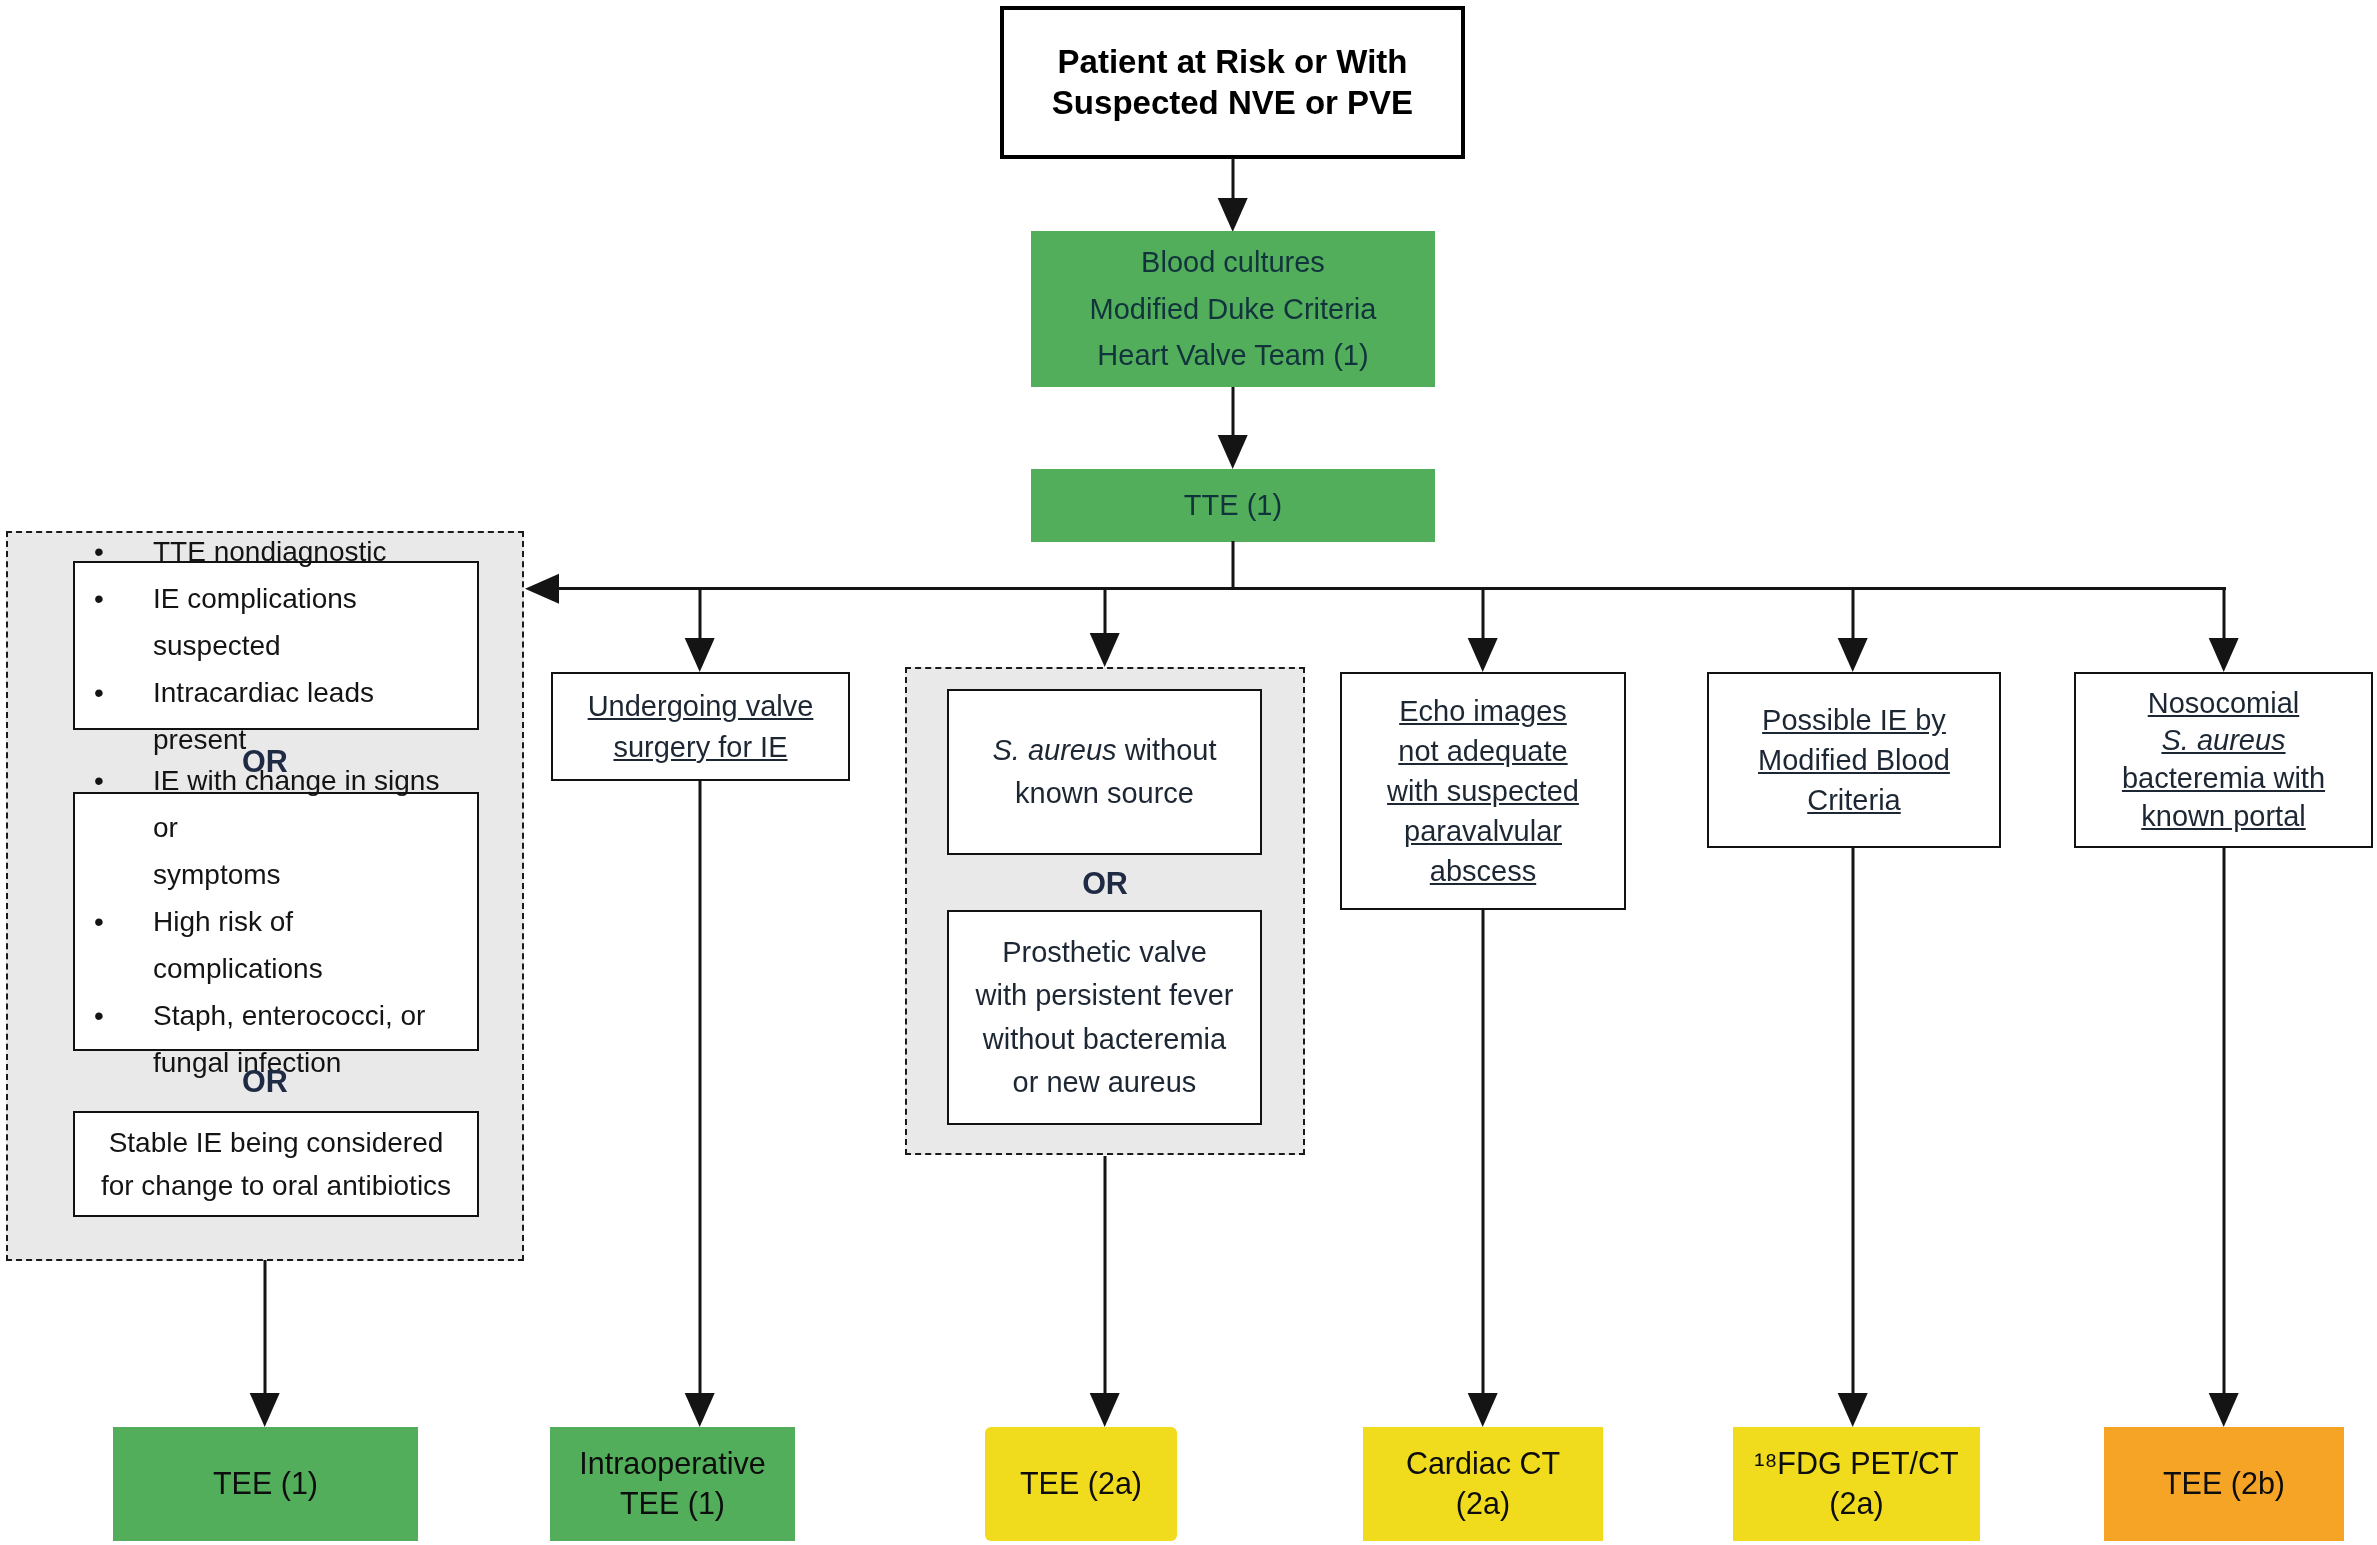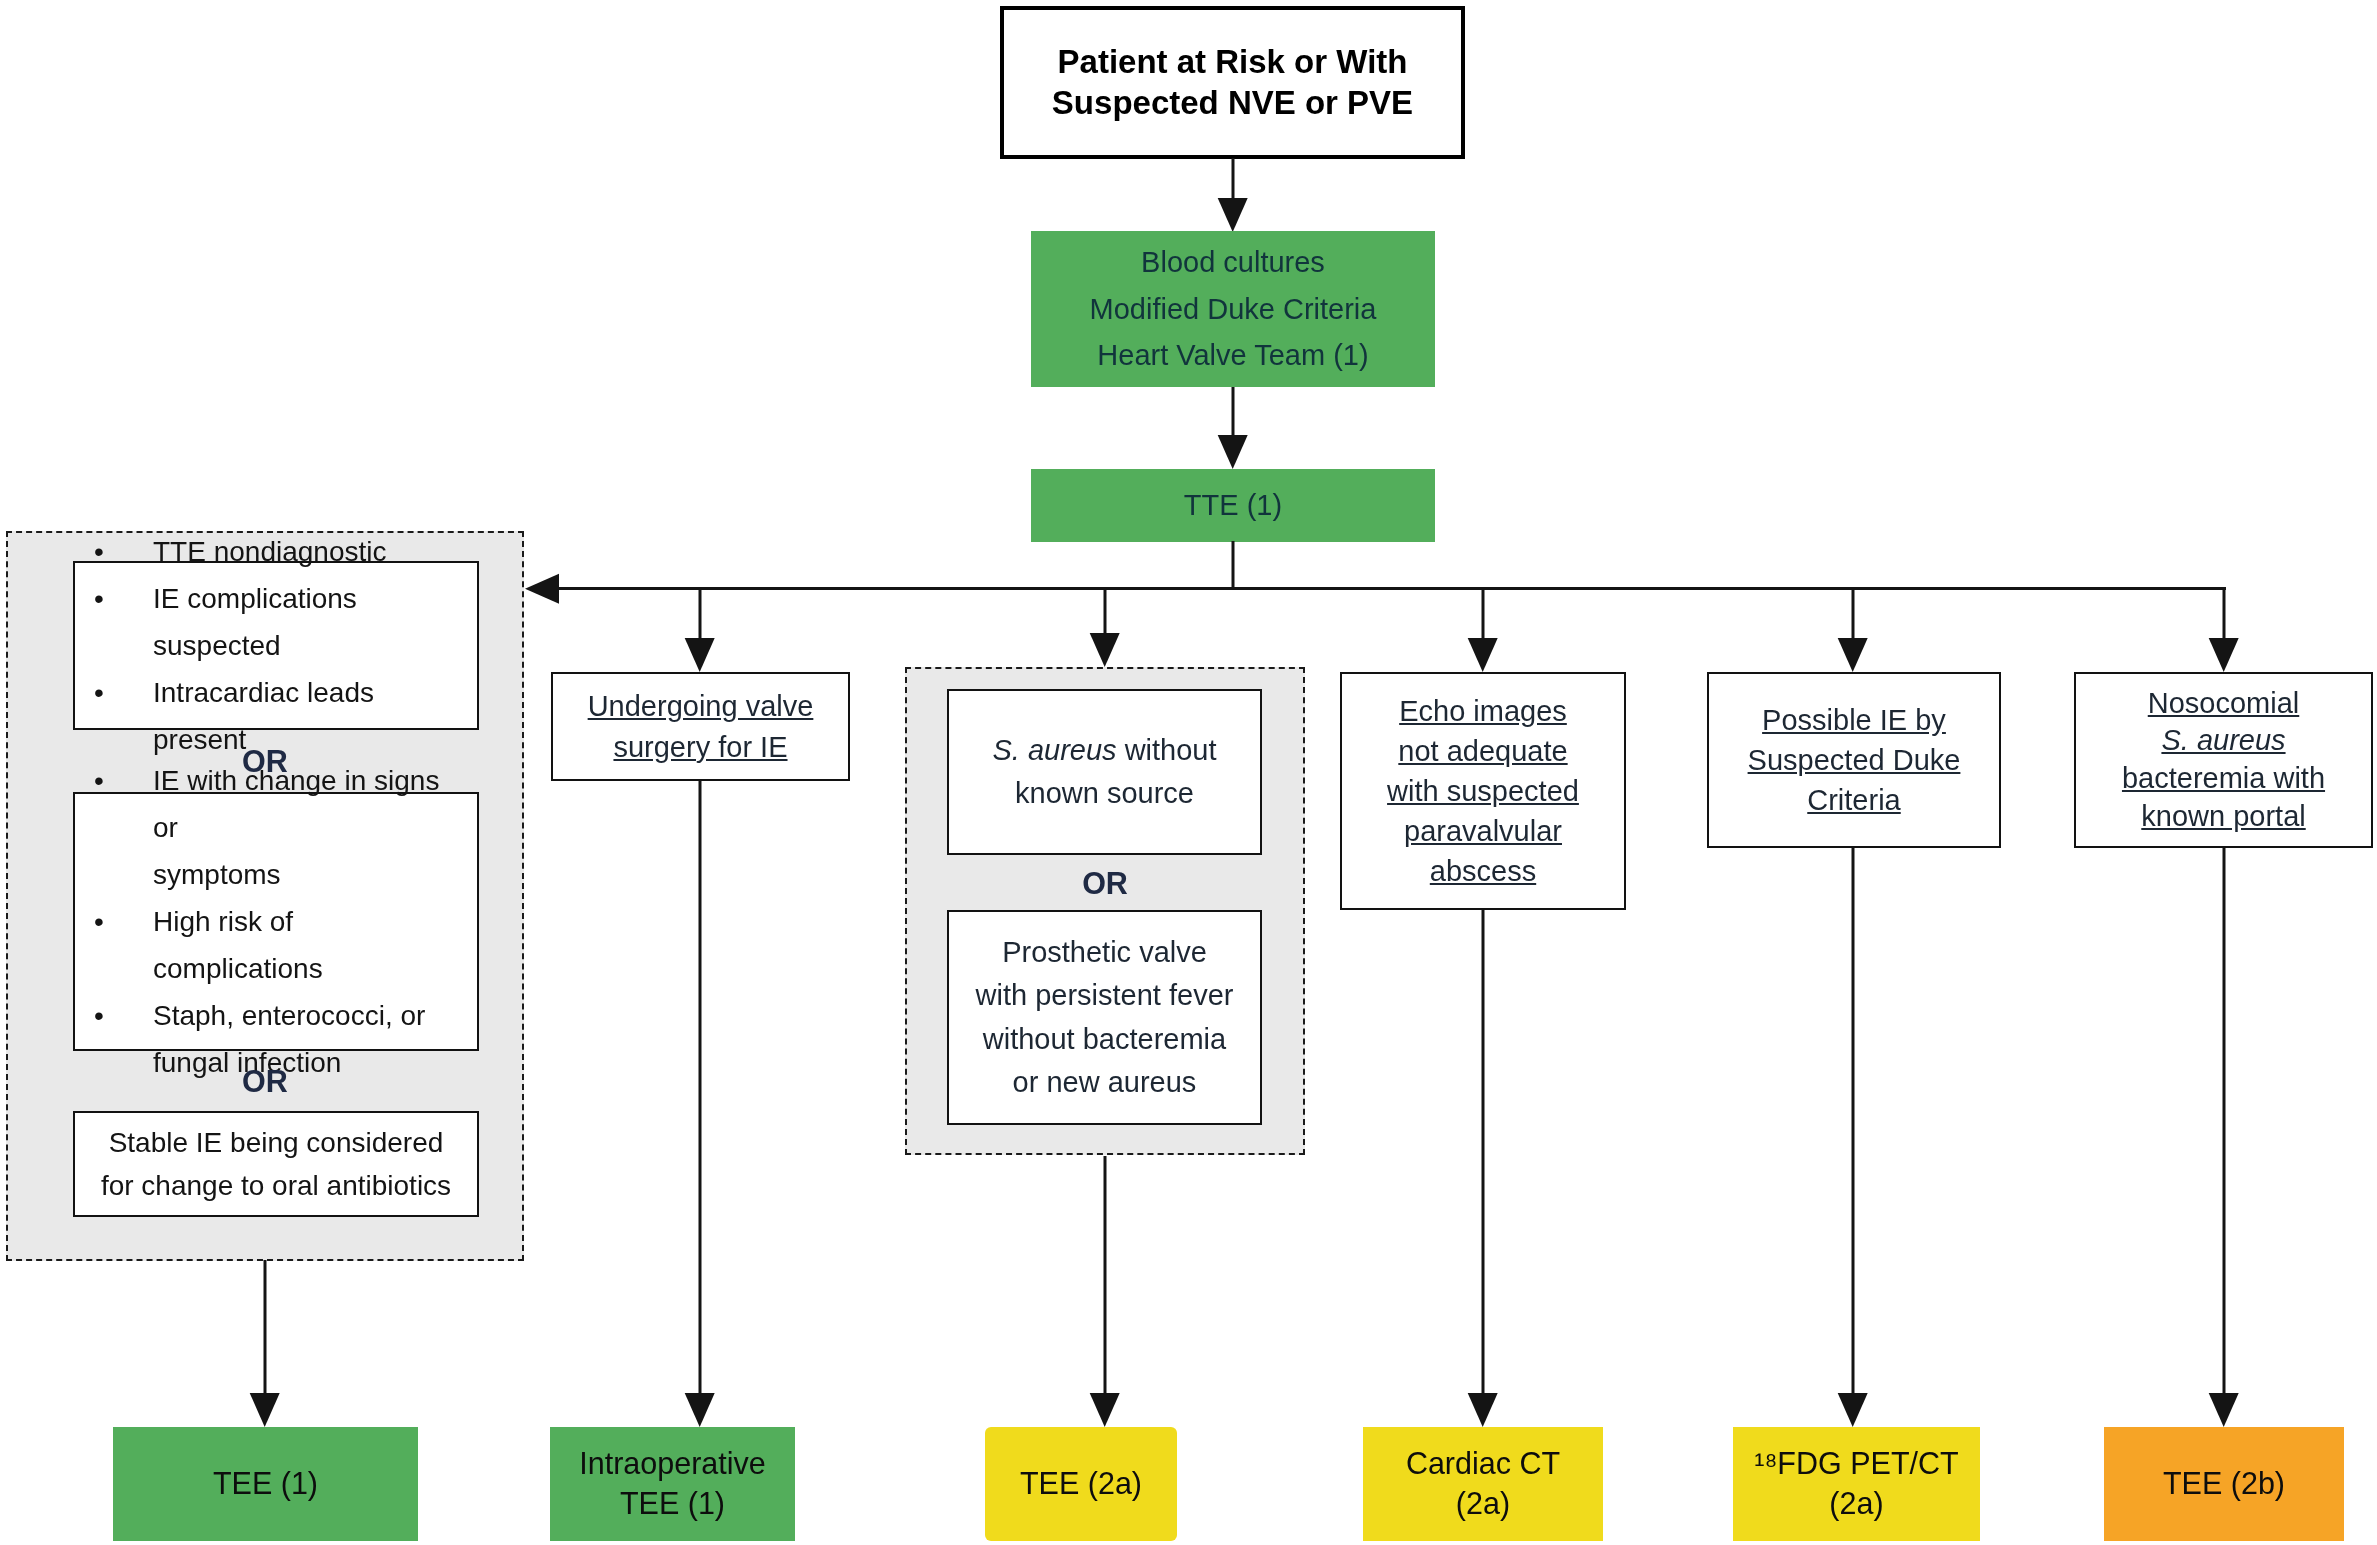--- a/index.html
+++ b/index.html
@@ -125,21 +125,21 @@
   <div class="orlbl" style="left:905px;top:861px;width:400px;">OR</div>
   <div class="box white sub3" style="left:947px;top:910px;width:315px;height:215px;">
       <span><span>Prosthetic valve</span><br><span>with persistent fever</span><br><span>without bacteremia</span><br><span>or new aureus</span></span>
     </div>
 
   <div class="box white branch" style="left:1340px;top:672px;width:286px;height:238px;">
       <span><span>Echo images</span><br><span>not adequate</span><br><span>with suspected</span><br><span>paravalvular</span><br><span>abscess</span></span>
     </div>
 
   <div class="box white branch" style="left:1707px;top:672px;width:294px;height:176px;">
-      <span><span>Possible IE by</span><br><span>Suspected Duke</span><br><span>Criteria</span></span>
+      <span><span>Possible IE by</span><br><span>Modified Blood</span><br><span>Criteria</span></span>
     </div>
 
   <div class="box white branch" style="left:2074px;top:672px;width:299px;height:176px;line-height:1.3;">
       <span><span>Nosocomial</span><br><em>S. aureus</em><br><span>bacteremia with</span><br><span>known portal</span></span>
     </div>
 
   <div class="vline" style="left:265px;top:1260px;height:135px;"></div>
   <div class="arrD" style="left:265px;top:1393px;"></div>
   <div class="vline" style="left:700px;top:781px;height:614px;"></div>
   <div class="arrD" style="left:700px;top:1393px;"></div>

